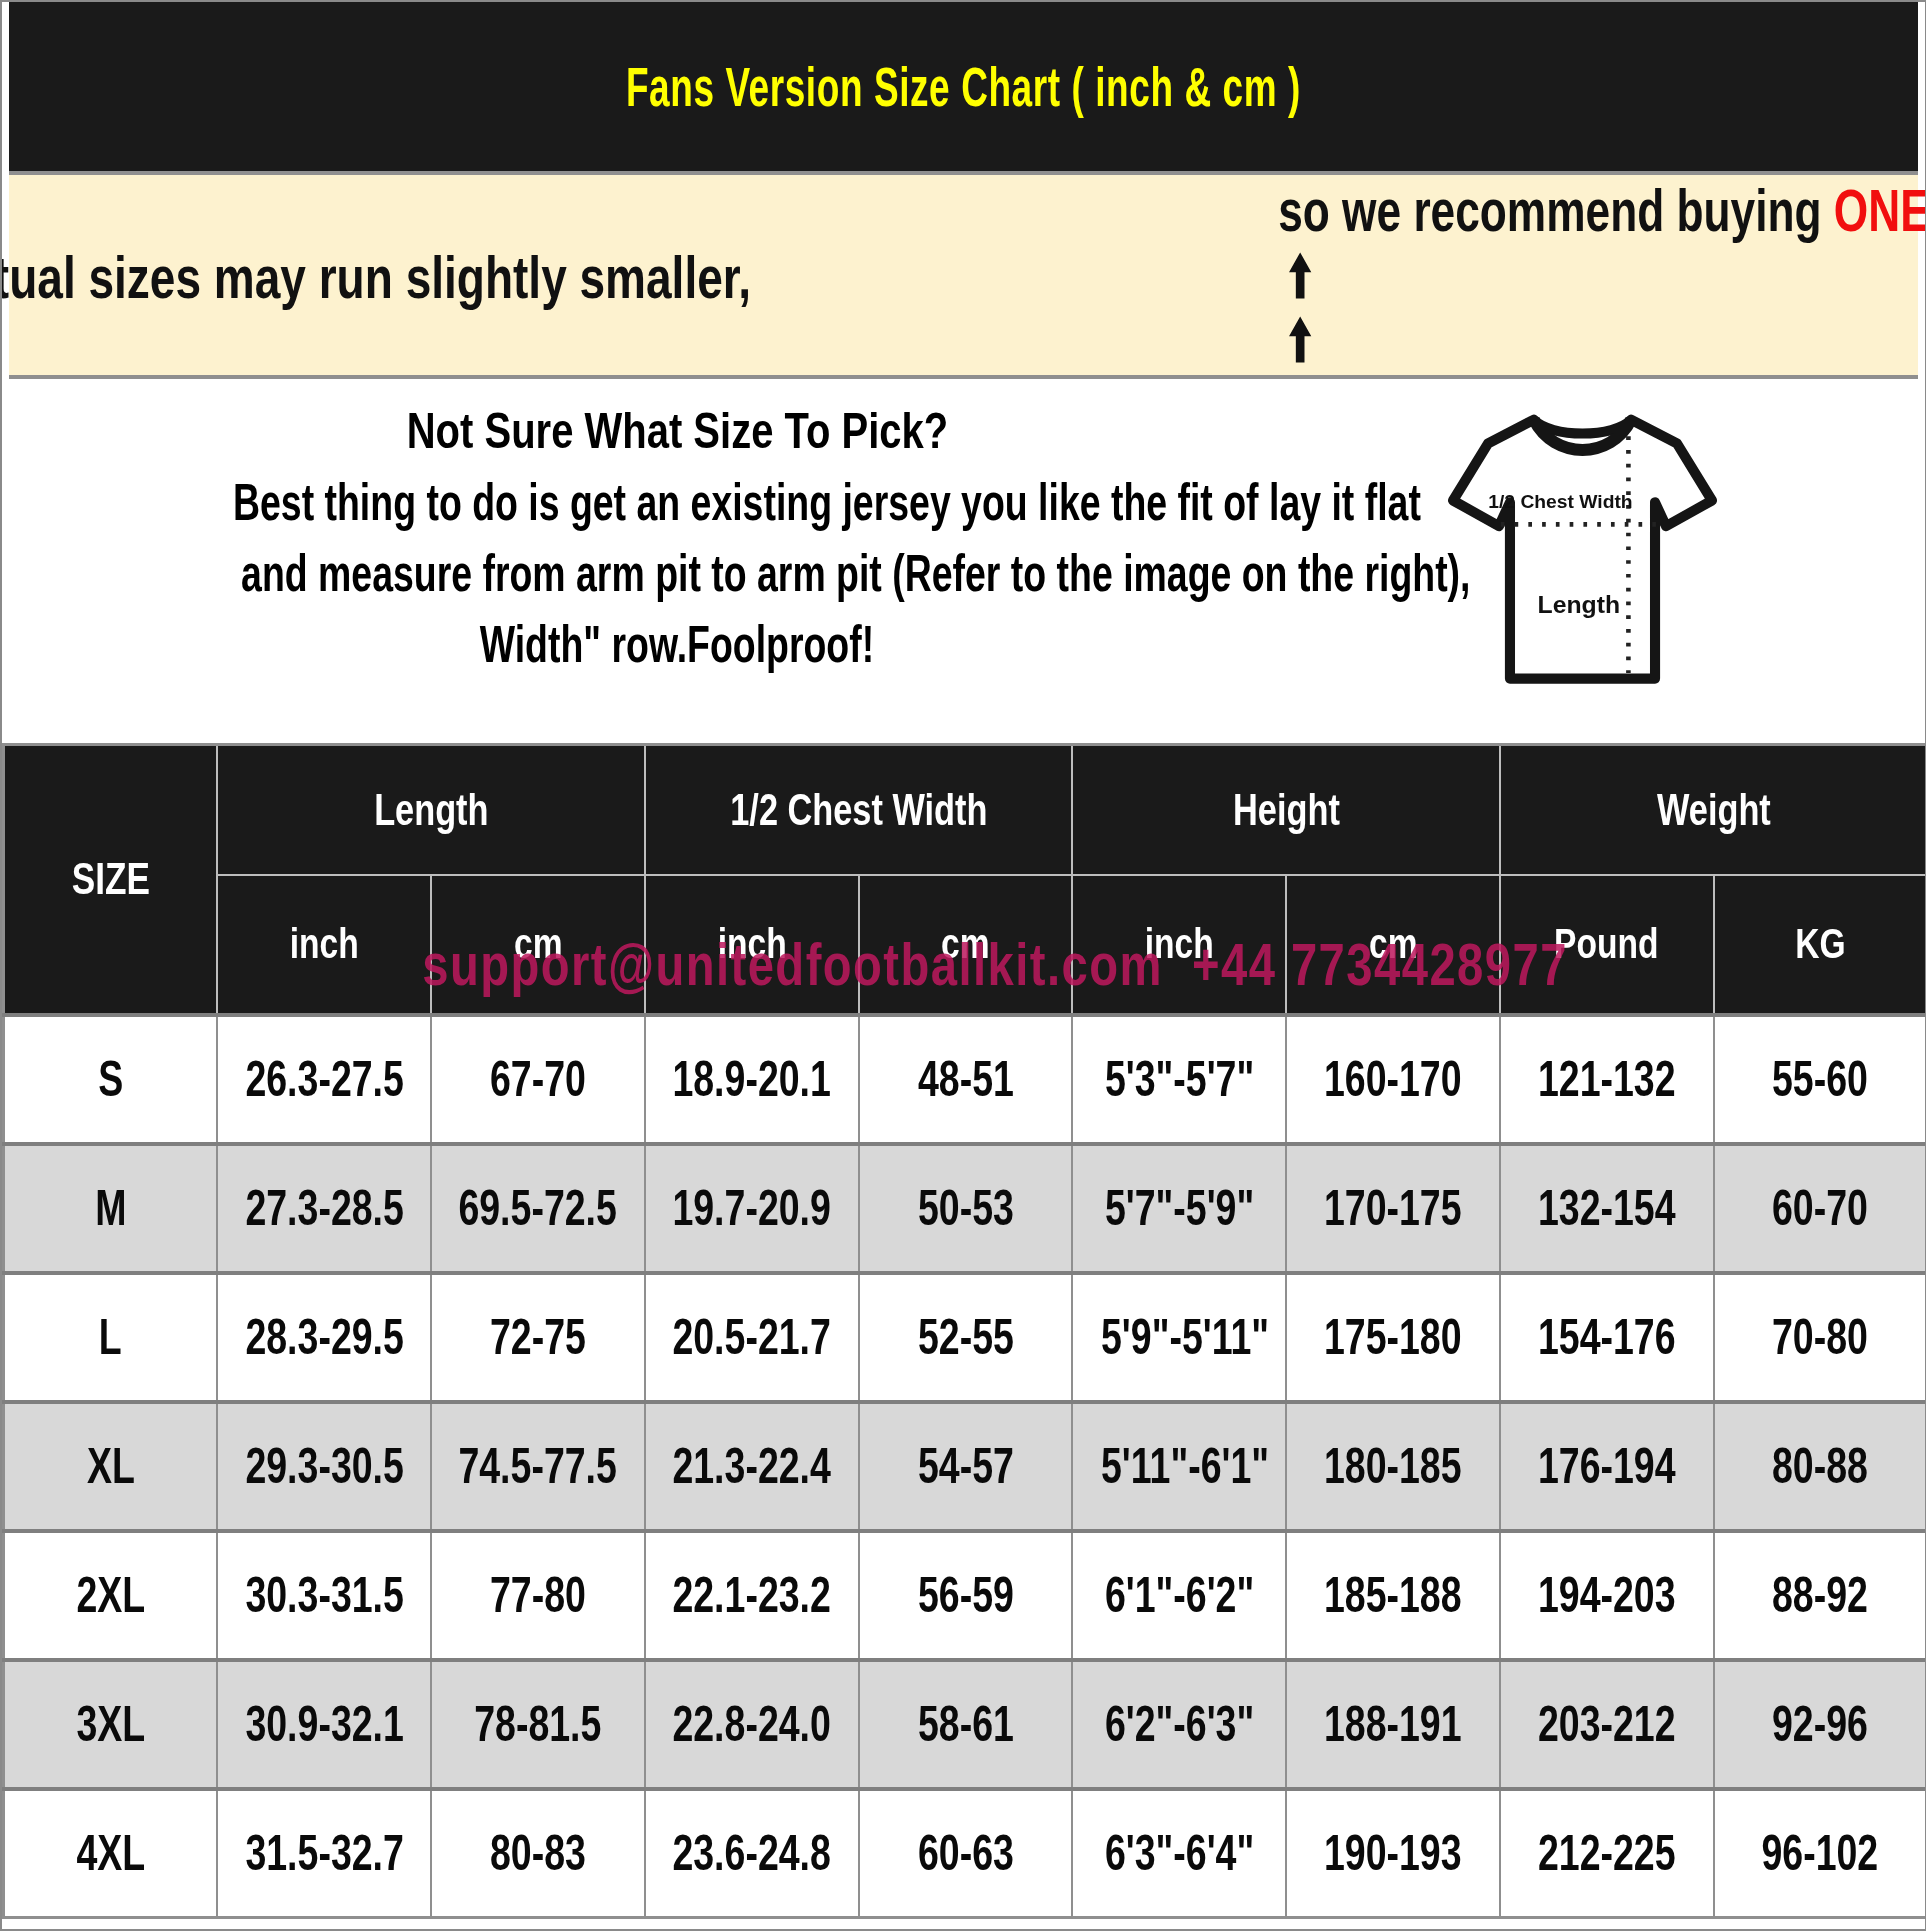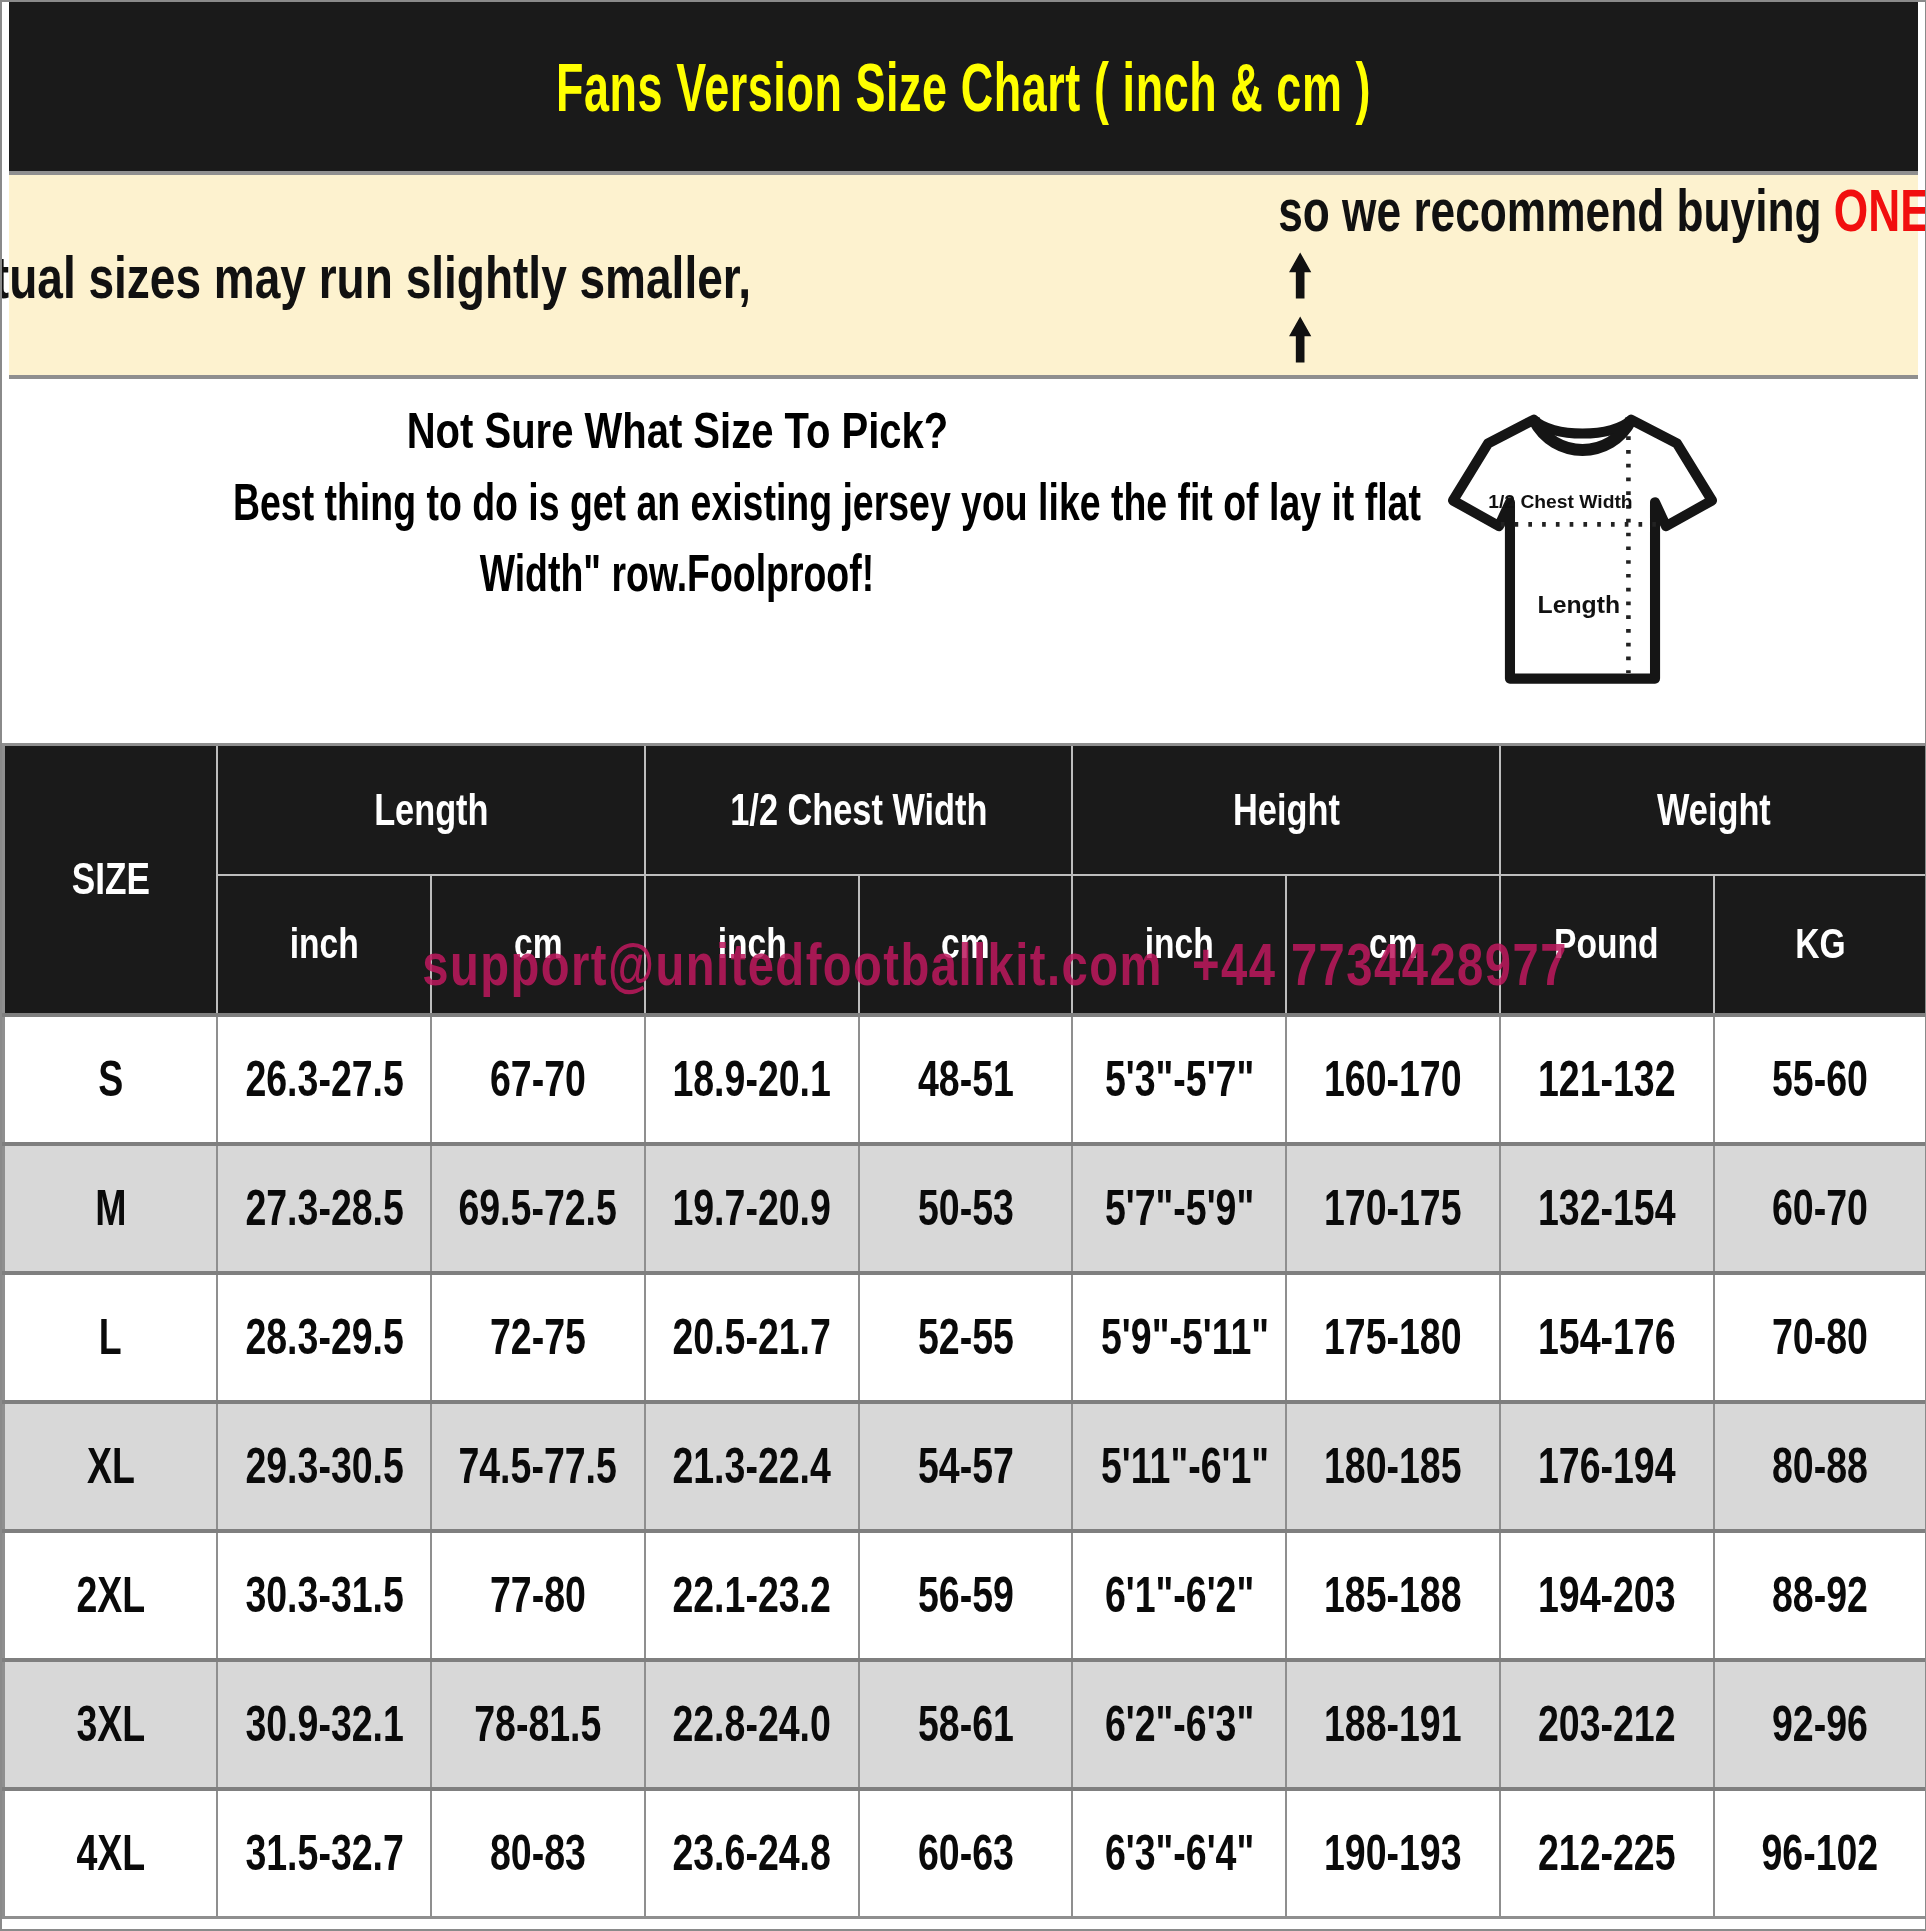--- a/index.html
+++ b/index.html
@@ -31,21 +31,21 @@
     height: 173px;
     background: #1a1a1a;
     border-bottom: 4.6px solid #8f8f8f;
     display: flex;
     align-items: center;
     justify-content: center;
   }
   .banner h1 {
     margin: 16px;
     color: #ffff00;
-    font-size: 68px;
+    font-size: 56px;
     letter-spacing: 0.9px;
   }
 
   
   .note {
     margin: 0 7.3px;
     height: 204px;
     background: #fdf2cf;
     border-bottom: 4.6px solid #8f8f8f;
     display: flex;
@@ -156,20 +156,21 @@
           <path d="M20 2 L38 26 L27 26 L27 58 L13 58 L13 26 L2 26 Z" fill="#111111"></path>
         </svg>
       </span>
     </div>
   </div>
 
   <div class="guide">
     <div class="guide-text">
       <div class="gline heading"><span class="cx s80">Not Sure What Size To Pick?</span></div>
       <div class="gline"><span class="cx s72">Best thing to do is get an existing jersey you like the fit of lay it flat</span></div>
+      <div class="gline"><span class="cx s72">and measure from arm pit to arm pit (Refer to the image on the right),</span></div>
       <div class="gline"><span class="cx s72">Width" row.Foolproof!</span></div>
     </div>
 
     <div class="shirt">
       <svg width="285" height="303" viewBox="0 0 310 330">
         <path d="M102 16 C120 36 190 36 208 16 L258 42 L296 104 L246 132 L234 106 L234 298 L76 298 L76 106 L64 132 L14 104 L52 42 Z" fill="#ffffff" stroke="#151515" stroke-width="11" stroke-linejoin="round"></path>
         <path d="M102 16 C124 60 186 60 208 16" fill="none" stroke="#151515" stroke-width="13"></path>
         <line x1="205" y1="34" x2="205" y2="292" stroke="#222222" stroke-width="5" stroke-dasharray="4 11"></line>
         <line x1="66" y1="130" x2="242" y2="130" stroke="#222222" stroke-width="5" stroke-dasharray="4 11"></line>
         <text x="131" y="112" text-anchor="middle" font-size="21">1/2 Chest Width</text>

